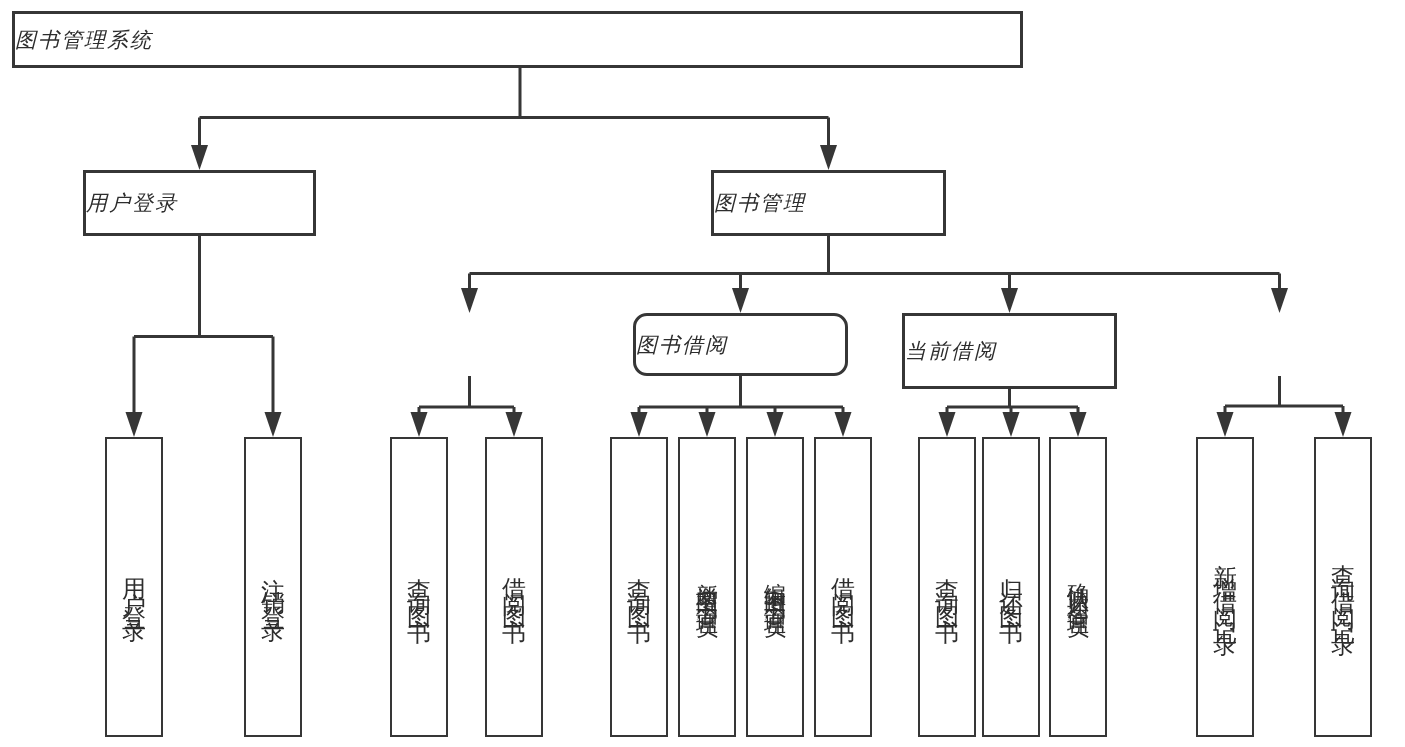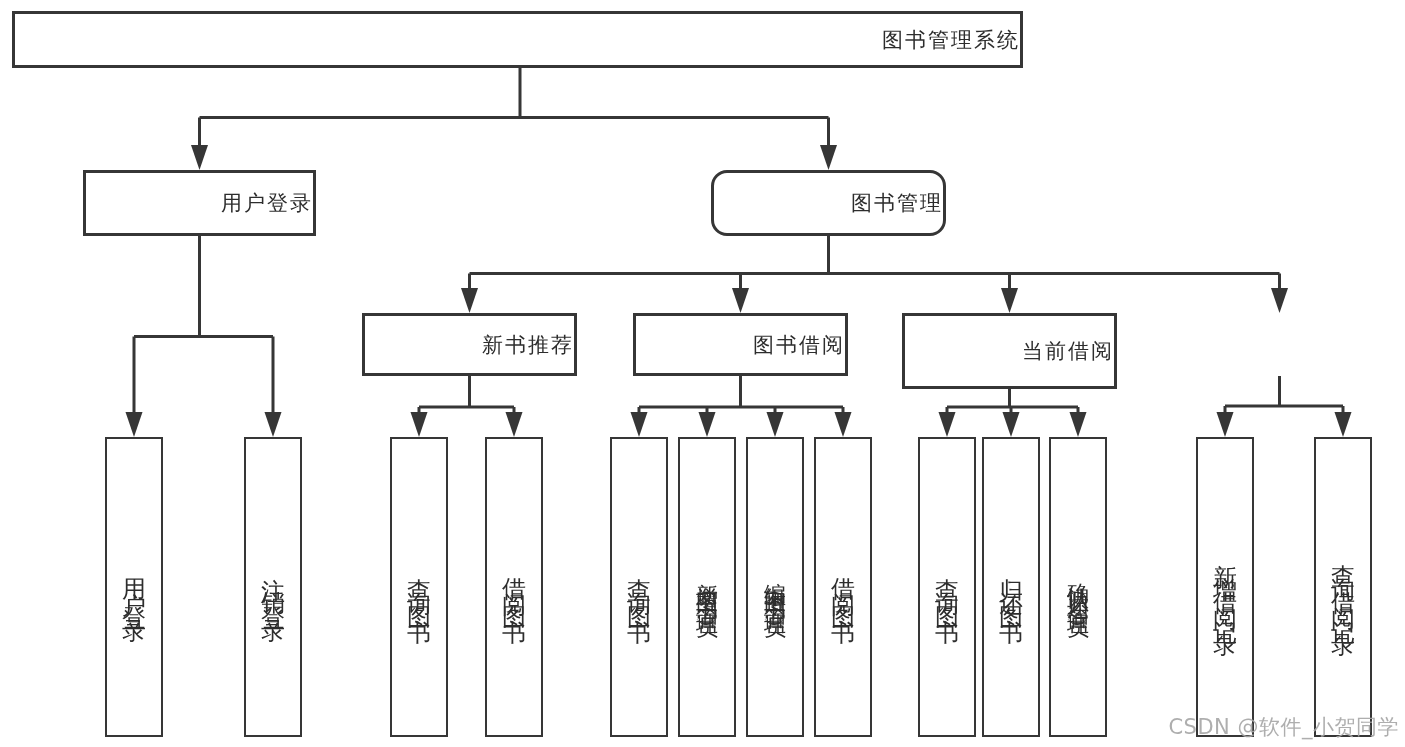--- a/index.html
+++ b/index.html
@@ -25,21 +25,22 @@
     fill: #363636;
     stroke: none;
   }
   .hbox {
     position: absolute;
     box-sizing: border-box;
     border: 3px solid #363636;
     background: #ffffff;
     display: flex;
     align-items: center;
-    justify-content: flex-end;
+    justify-content: flex-start;
+    font-style: italic;
   }
   .hbox .h-label {
     font-size: 21px;
     letter-spacing: 2px;
     color: #2d2d2d;
     white-space: nowrap;
   }
   .leaf {
     position: absolute;
     top: 437px;
@@ -130,28 +131,25 @@
     </g>
   </svg>
 
   <div class="hbox" style="left:12px; top:11px; width:1011px; height:57px;">
     <span class="h-label">图书管理系统</span>
   </div>
 
   <div class="hbox" style="left:83px; top:170px; width:233px; height:66px;">
     <span class="h-label">用户登录</span>
   </div>
-  <div class="hbox" style="left:711px; top:170px; width:235px; height:66px;border-radius:16px;">
+  <div class="hbox" style="left:711px; top:170px; width:235px; height:66px;">
     <span class="h-label">图书管理</span>
   </div>
 
-  <div class="hbox" style="left:362px; top:313px; width:215px; height:63px;">
-    <span class="h-label">新书推荐</span>
-  </div>
-  <div class="hbox" style="left:633px; top:313px; width:215px; height:63px;">
+  <div class="hbox" style="left:633px; top:313px; width:215px; height:63px;border-radius:14px;">
     <span class="h-label">图书借阅</span>
   </div>
   <div class="hbox" style="left:902px; top:313px; width:215px; height:76px;">
     <span class="h-label">当前借阅</span>
   </div>
 
   <div class="leaf" style="left:105px;">
     <span class="v-label">用户登录</span>
   </div>
   <div class="leaf" style="left:244px;">
@@ -184,14 +182,13 @@
   <div class="leaf" style="left:1049px;">
     <span class="v-label tight">确认归还（管理员）</span>
   </div>
   <div class="leaf" style="left:1196px;">
     <span class="v-label">新增借阅记录</span>
   </div>
   <div class="leaf" style="left:1314px;">
     <span class="v-label">查询借阅记录</span>
   </div>
 
-  <div class="watermark">CSDN @软件_小贺同学</div>
 </div>
 
 </body></html>

